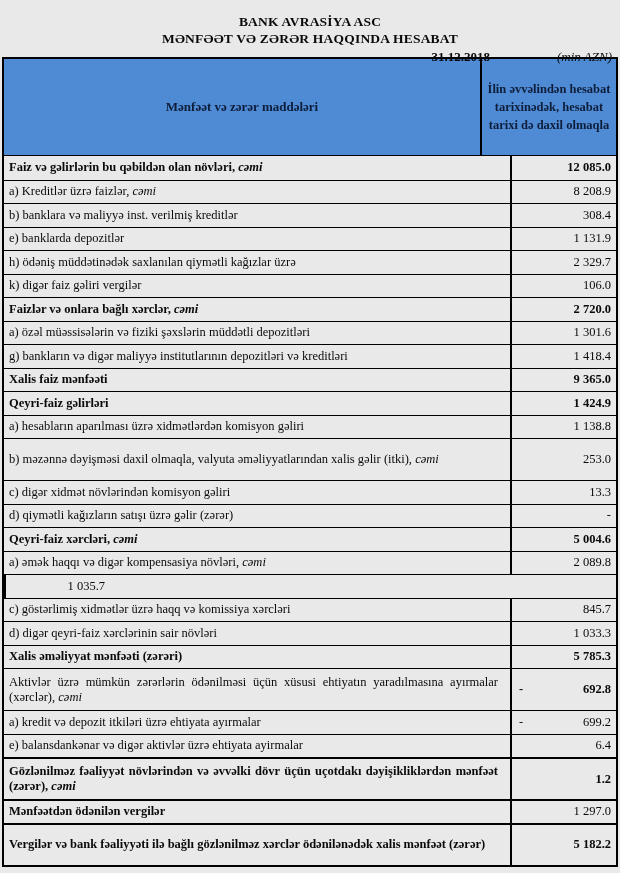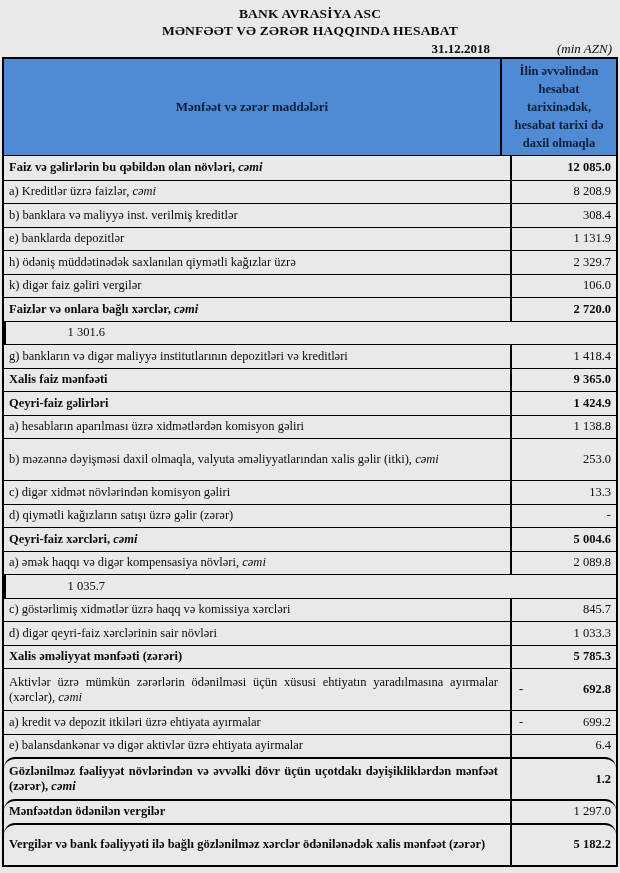--- a/index.html
+++ b/index.html
@@ -8,50 +8,50 @@
     font-family: "Liberation Serif", "DejaVu Serif", serif;
     background: var(--page-bg, #e9e9e9);
     color: var(--text, #0a0a0a);
     width: 620px;
     height: 873px;
     overflow: hidden;
   }
   .doc { width: 620px; height: 873px; padding: 0 2px; }
 
   
-  .titleblock { height: 57px; padding-top: 5px; }
+  .titleblock { height: 57px; padding-top: 13px; }
   .t-line { text-align: center; font-weight: bold; font-size: 13.5px; line-height: 17px; letter-spacing: .2px; }
   .dateline { display: flex; font-size: 13px; line-height: 17px; margin-top: 1px; }
   .dateline .date { width: 488px; text-align: right; font-weight: bold; }
   .dateline .unit { flex: 1; text-align: right; font-style: italic; padding-right: 6px; }
 
   
   .table { border: 2px solid var(--border, #000); width: 616px; }
   .thead {
     background: var(--header-bg, #4f8bd4);
     color: var(--header-text, #0d1d3a);
     display: flex;
     height: 97px;
     border-bottom: 1px solid var(--border, #000);
   }
   .thead .h1 {
     flex: 1; display: flex; align-items: center; justify-content: center;
     font-weight: bold; font-size: 13px; text-align: center;
   }
   .thead .h2 {
-    width: 116px; border-left: 2px solid var(--border, #000);
+    width: 136px; border-left: 2px solid var(--border, #000);
     display: flex; align-items: center; justify-content: center;
     font-weight: bold; font-size: 12.5px; text-align: center;
     line-height: 18px; padding: 0 3px;
   }
 
   .row { display: flex; border-top: 1px solid var(--border, #000); min-height: 23.5px; }
   .row:first-child { border-top: none; }
   .row.tall { min-height: 42px; }
-  .row.thick { border-top-width: 2px; border-radius: 11px; }
+  .row.thick { border-top-width: 2px; }
   .cell.label {
     flex: 1; font-size: 12.5px; line-height: 15px;
     padding: 2px 12px 2px 5px;
     display: flex; flex-direction: column; justify-content: center;
   }
   .cell.label .txt { display: block; }
   .cell.label.bold { font-weight: bold; }
   .cell.label.justify .txt { text-align: justify; text-align-last: left; }
   .cell.value {
     width: 106px; border-left: 2px solid var(--border, #000);
@@ -133,20 +133,23 @@
         </div>
         <div class="row">
           <div class="cell label bold">
             <span class="txt">Faizlər və onlara bağlı xərclər, <i>cəmi</i></span>
           </div>
           <div class="cell value bold">
             <span class="num">2 720.0</span>
           </div>
         </div>
         <div class="row">
+          <div class="cell label">
+            <span class="txt">a) özəl müəssisələrin və fiziki şəxslərin müddətli depozitləri</span>
+          </div>
           <div class="cell value">
             <span class="num">1 301.6</span>
           </div>
         </div>
         <div class="row">
           <div class="cell label">
             <span class="txt">g) bankların və digər maliyyə institutlarının depozitləri və kreditləri</span>
           </div>
           <div class="cell value">
             <span class="num">1 418.4</span>

